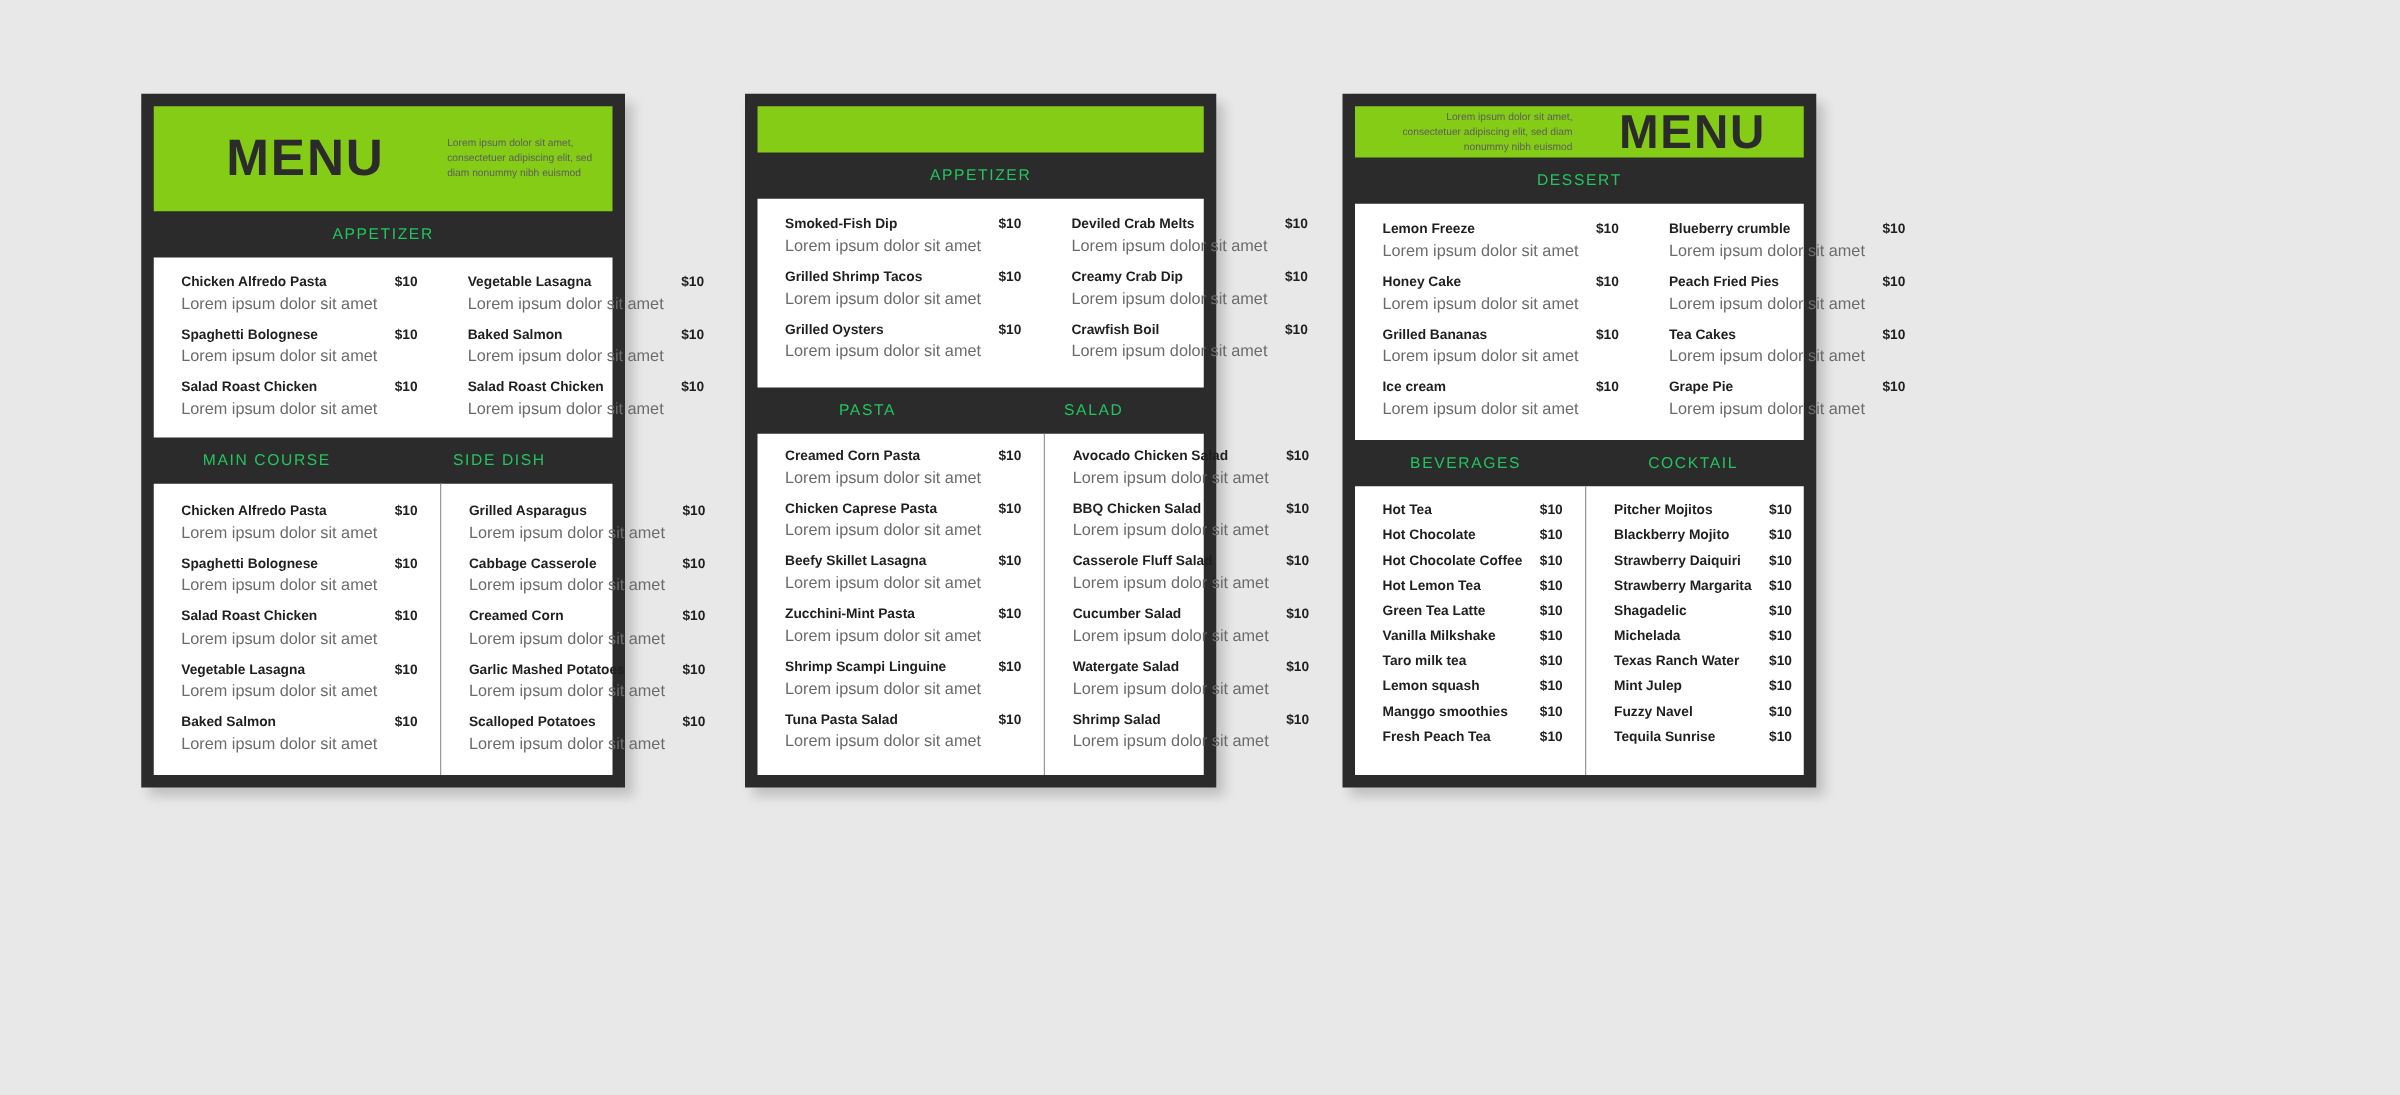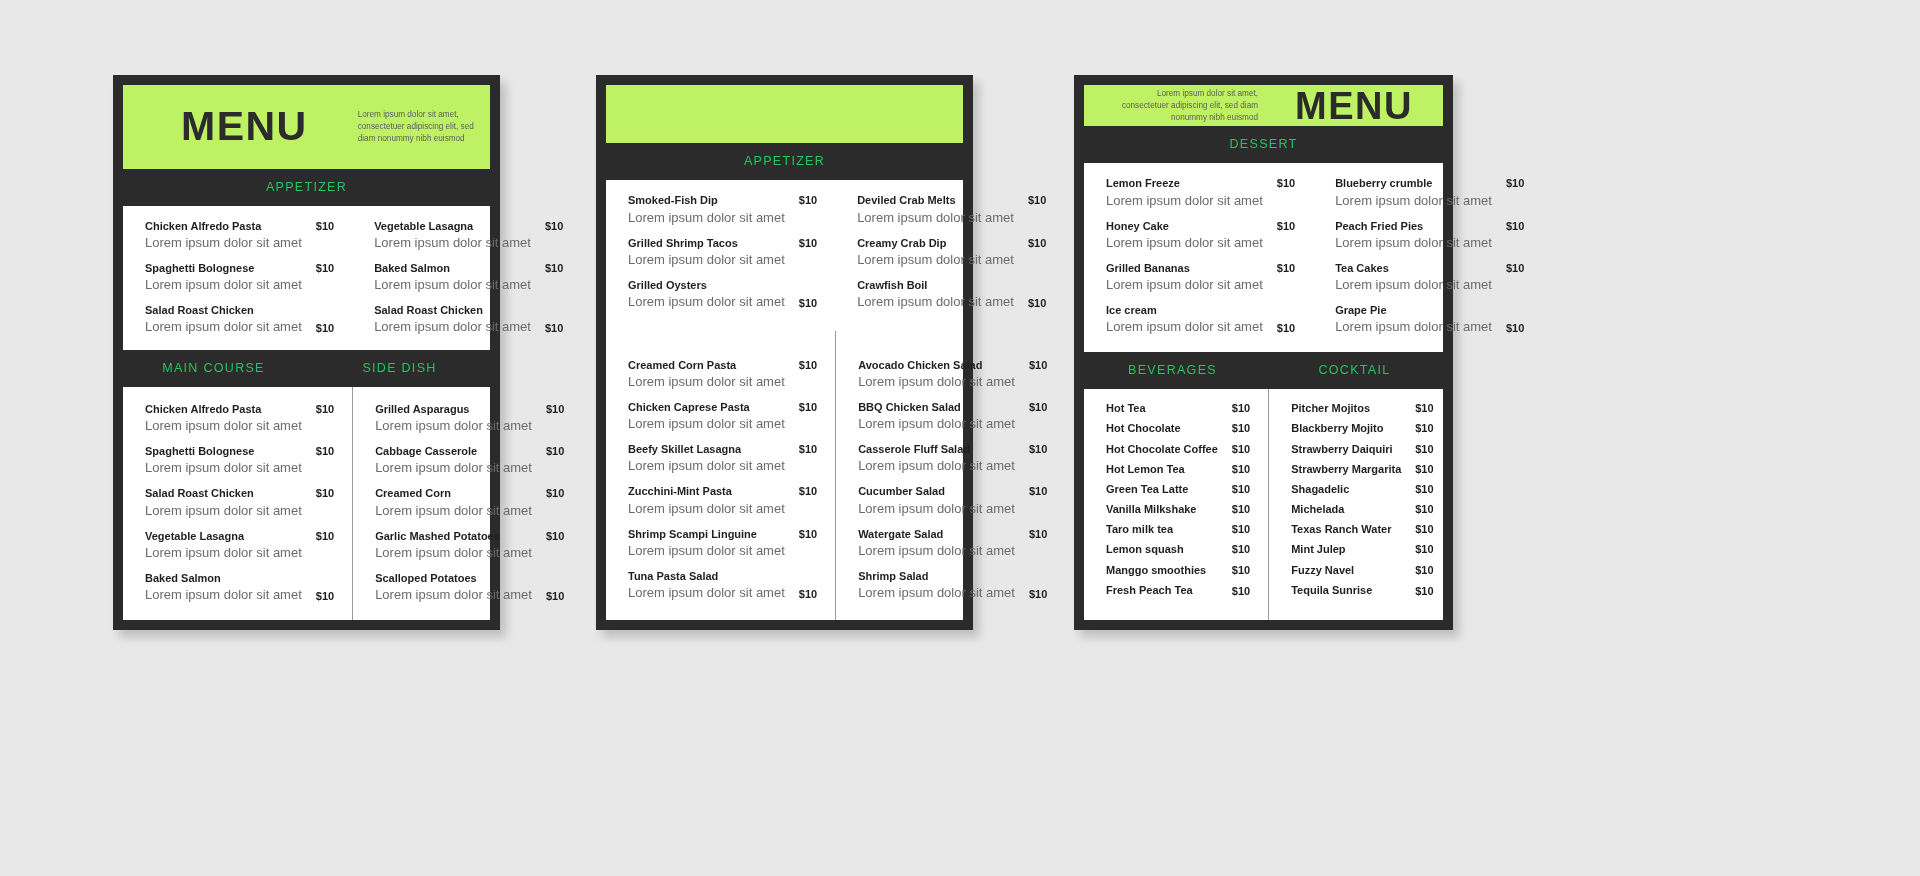--- a/index.html
+++ b/index.html
@@ -29,21 +29,21 @@
     padding: 10px;
     display: flex;
     flex-direction: column;
   }
   #card-1 { left: 113px; top: 75px;  width: 387px; height: 555px; }
   #card-2 { left: 596px; top: 75px;  width: 377px; height: 555px; }
   #card-3 { left: 1074px; top: 75px; width: 379px; height: 555px; }
 
   
   .panel {
-    background: #bef264;
+    background: #84cc16;
   }
 
   
   .title-block {
     display: flex;
     align-items: center;
     box-sizing: border-box;
   }
   .title-block.tall { height: 153px; }
   .title-block.blank { height: 110px; }
@@ -105,21 +105,21 @@
     box-sizing: border-box;
   }
   .col.divided { border-left: 1px solid #9a9a9a; }
 
   .item {
     display: flex;
     justify-content: space-between;
     align-items: baseline;
     margin-bottom: 12px;
   }
-  .item:last-child { margin-bottom: 0; align-items: flex-end; }
+  .item:last-child { margin-bottom: 0; }
   .item-texts { min-width: 0; }
   .item-name {
     font-size: 11px;
     font-weight: bold;
     color: #1f1f1f;
     line-height: 1.2;
     white-space: nowrap;
   }
   .item-desc {
     font-size: 13px;
@@ -137,21 +137,21 @@
 
   
   .item.compact { margin-bottom: 7px; }
   .item.compact .item-name { font-weight: bold; }
 
   
   .c1-appetizer .col { padding-top: 14px; padding-bottom: 16px; }
   .c1-mains .col { padding-top: 16px; padding-bottom: 18px; }
 
   .c2-appetizer .col { padding-top: 14px; padding-bottom: 22px; }
-  .c2-pasta .col { padding-top: 28px; padding-bottom: 20px; }
+  .c2-pasta .col { padding-top: 12px; padding-bottom: 20px; }
 
   .c3-dessert .col { padding-top: 14px; padding-bottom: 18px; }
   .c3-drinks .col { padding-top: 13px; padding-bottom: 16px; }
 
   .grow { flex: 1 1 auto; }
 </style>
 </head>
 <body>
 
 <div class="stage">
@@ -351,20 +351,24 @@
         <div class="item">
           <div class="item-texts">
             <div class="item-name">Crawfish Boil</div>
             <div class="item-desc">Lorem ipsum dolor sit amet</div>
           </div>
           <div class="item-price">$10</div>
         </div>
       </div>
     </div>
 
+    <div class="bar-row">
+      <div class="bar">PASTA</div>
+      <div class="bar">SALAD</div>
+    </div>
 
     <div class="panel panel-row c2-pasta grow">
       <div class="col">
         <div class="item">
           <div class="item-texts">
             <div class="item-name">Creamed Corn Pasta</div>
             <div class="item-desc">Lorem ipsum dolor sit amet</div>
           </div>
           <div class="item-price">$10</div>
         </div>

